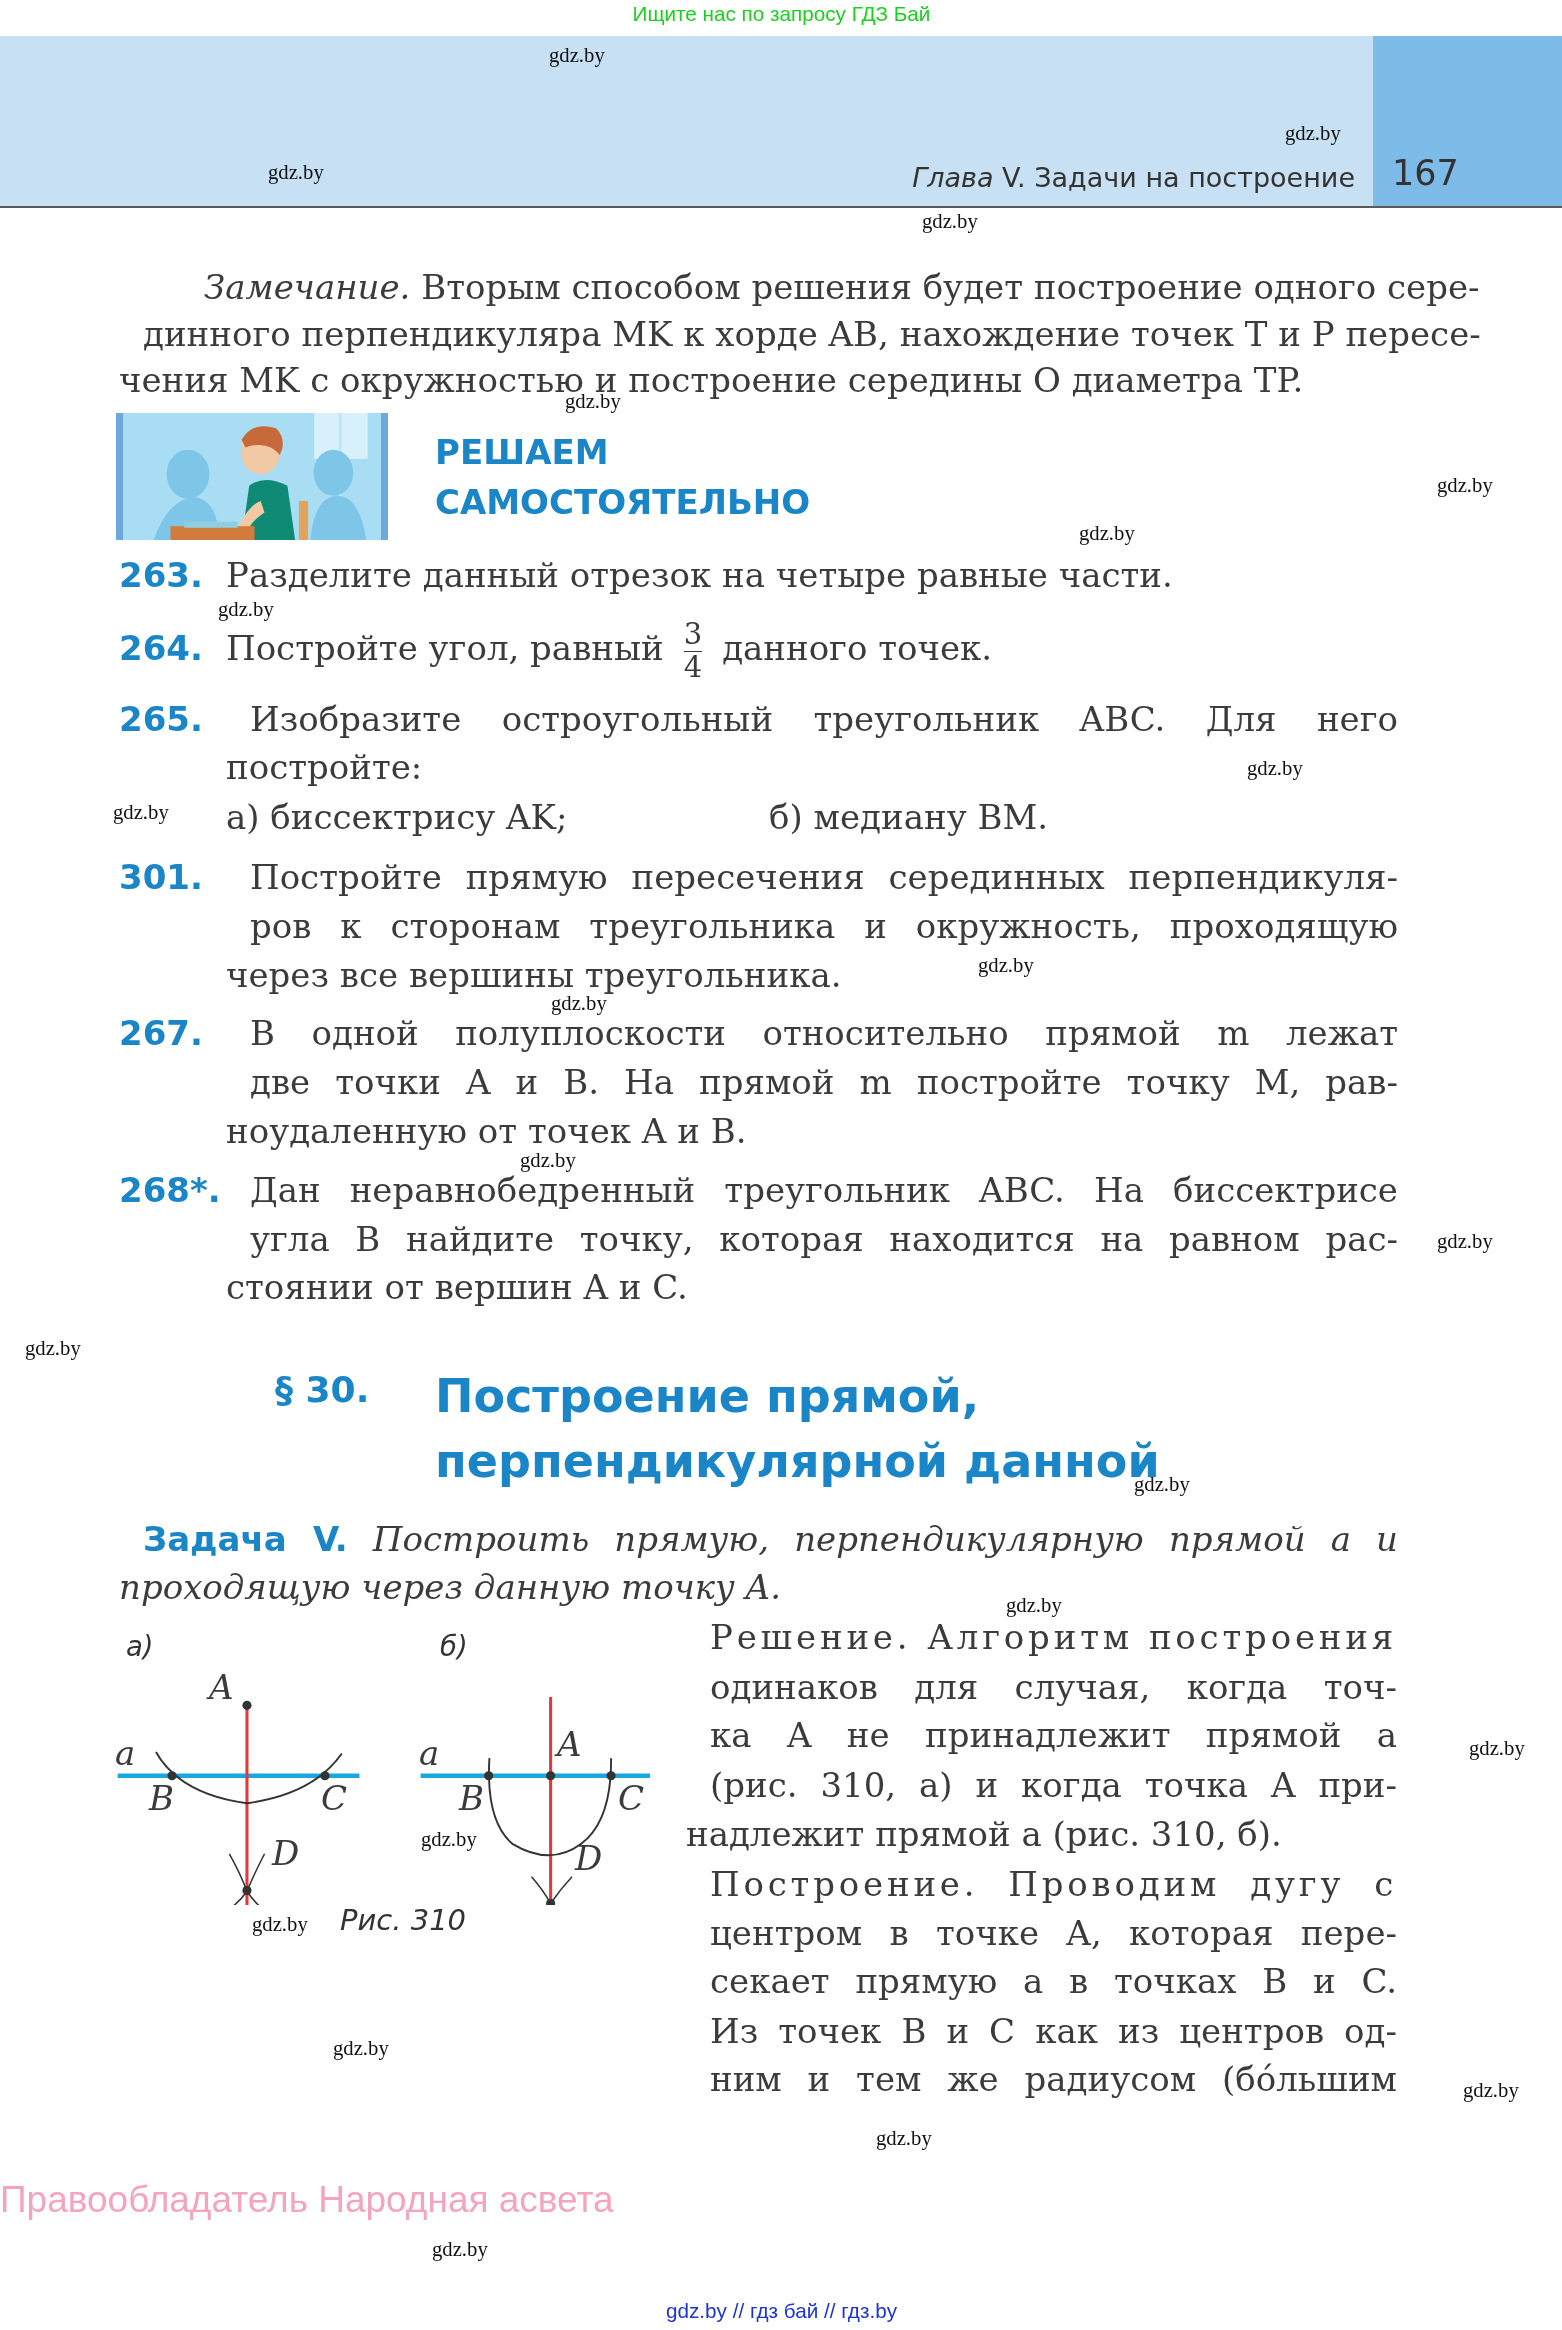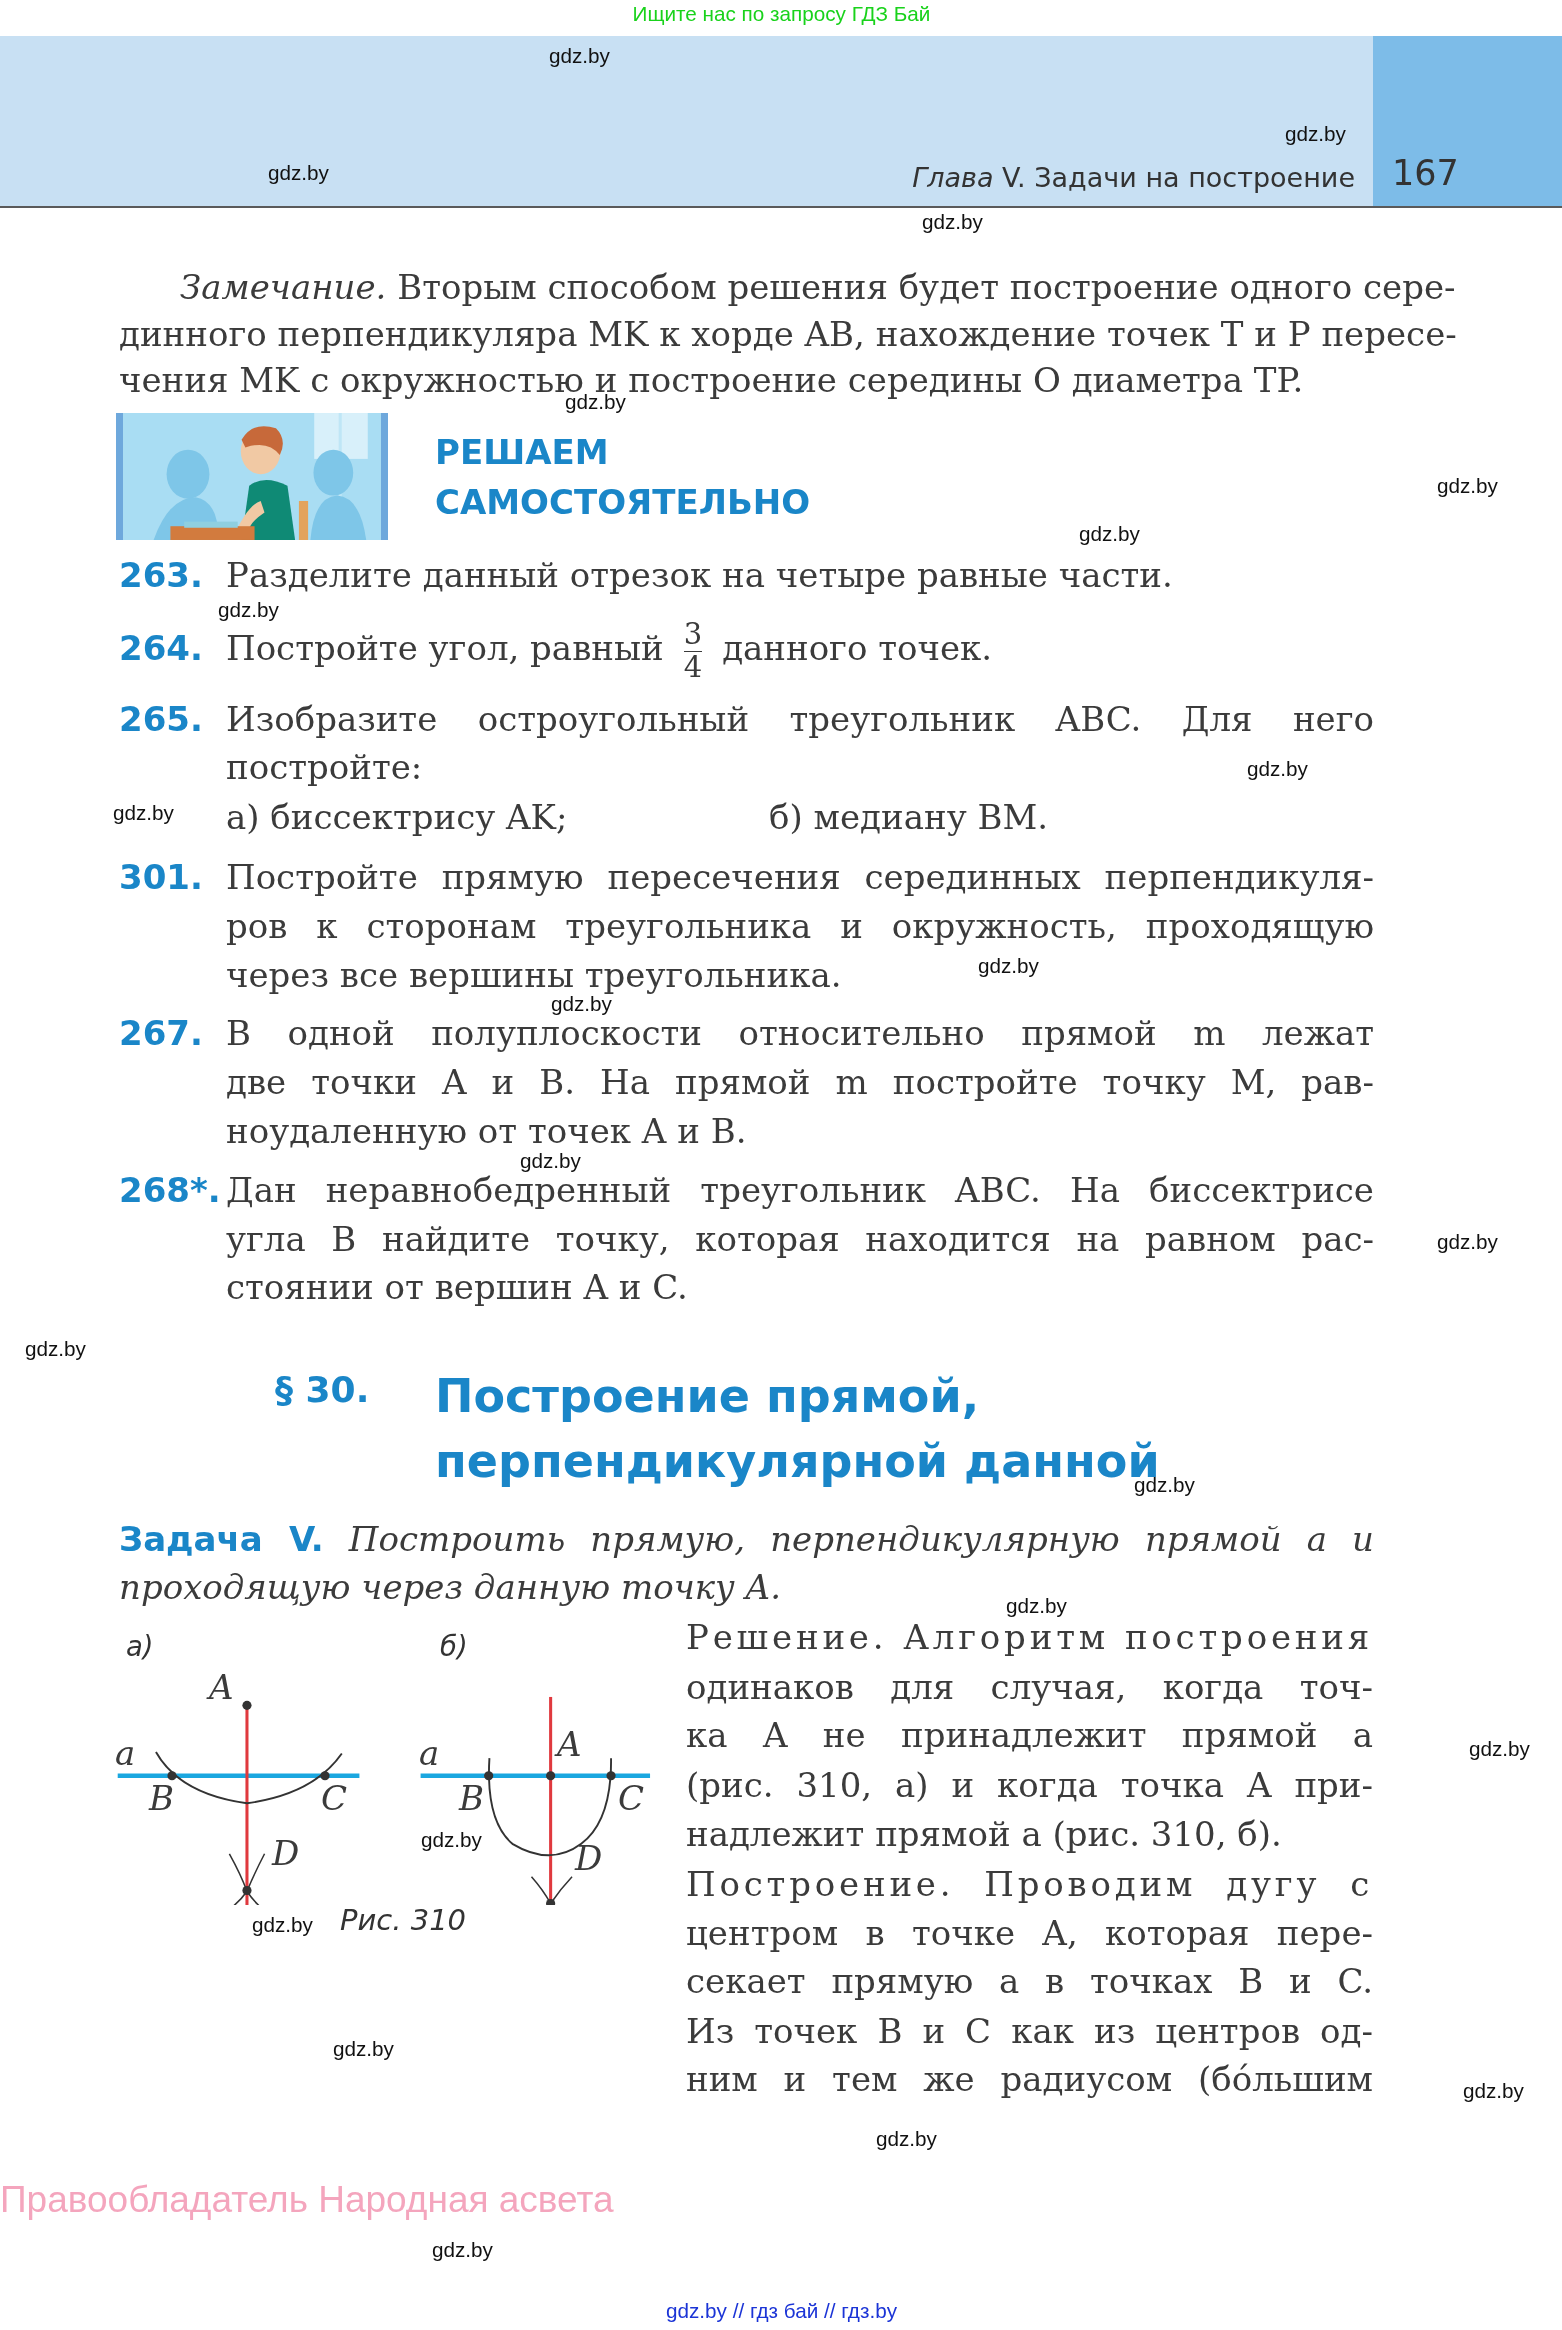--- a/index.html
+++ b/index.html
@@ -1,32 +1,32 @@
 <!DOCTYPE html>
 <html style="font-size:12.2px"><head>
 <meta charset="utf-8">
 <style>
   html, body { margin:0; padding:0; }
   body { width:1563px; height:2330px; position:relative; background:#ffffff; overflow:hidden;
          font-family:"DejaVu Serif", "Liberation Serif", serif; color:#3b3b3b; }
   .abs { position:absolute; white-space:nowrap; }
   .sans { font-family:"Liberation Sans", "DejaVu Sans", sans-serif; }
-  .wm { position:absolute; font-family:Liberation Sans, sans-serif; font-size:20.7px; color:#111; white-space:nowrap; }
+  .wm { position:absolute; font-family:Liberation Serif, serif; font-size:20.7px; color:#111; white-space:nowrap; }
   .top-banner { position:absolute; left:0; right:0; top:1.5px; text-align:center; color:#19d21b;
                 font-family:"Liberation Sans", sans-serif; font-size:20.7px; }
   .header-band { position:absolute; left:0; top:36px; width:1373px; height:171px; background:#c8e0f3; }
   .page-box { position:absolute; left:1373px; top:36px; width:190px; height:171px; background:#7dbce8; }
   .header-rule { position:absolute; left:0; top:206px; width:1563px; height:2.3px; background:#5a5a5a; }
   .chapter-title { position:absolute; right:208px; top:162px; font-family:"DejaVu Sans", sans-serif;
                    font-size:27px; color:#333; }
   .chapter-title i { font-style:italic; }
   .page-number { position:absolute; left:1392px; top:153px; font-family:"DejaVu Sans", sans-serif;
                  font-size:35px; color:#333; }
   .line { position:absolute; font-size:34px; line-height:46px; white-space:nowrap; color:#3b3b3b; }
-  .just { text-align:justify; text-align-last:justify; }
+  .just { text-align:justify; text-align-last:justify;margin-left:24px; }
   .num { position:absolute; font-family:"DejaVu Sans", sans-serif; font-weight:bold; color:#1a86c8;
          font-size:34px; line-height:46px; }
   .it { font-style:italic; }
   .heading-blue { position:absolute; font-family:"DejaVu Sans", sans-serif; font-weight:bold; color:#1a86c8; white-space:nowrap; }
   .illustration { position:absolute; left:116px; top:413px; width:272px; height:127px; background:#a8dcf2; overflow:hidden;
                   border-left:7.7px solid #6ea8dc; border-right:7.7px solid #6ea8dc; box-sizing:border-box; }
   .frac { display:inline-block; vertical-align:middle; text-align:center; line-height:29px; font-size:29px; margin:0 9.2px; }
   .frac span { display:block; }
   .frac .bar { border-top:1.5px solid #3b3b3b; height:0; margin:1.5px 0; }
   .spaced { letter-spacing:3.8px; }

